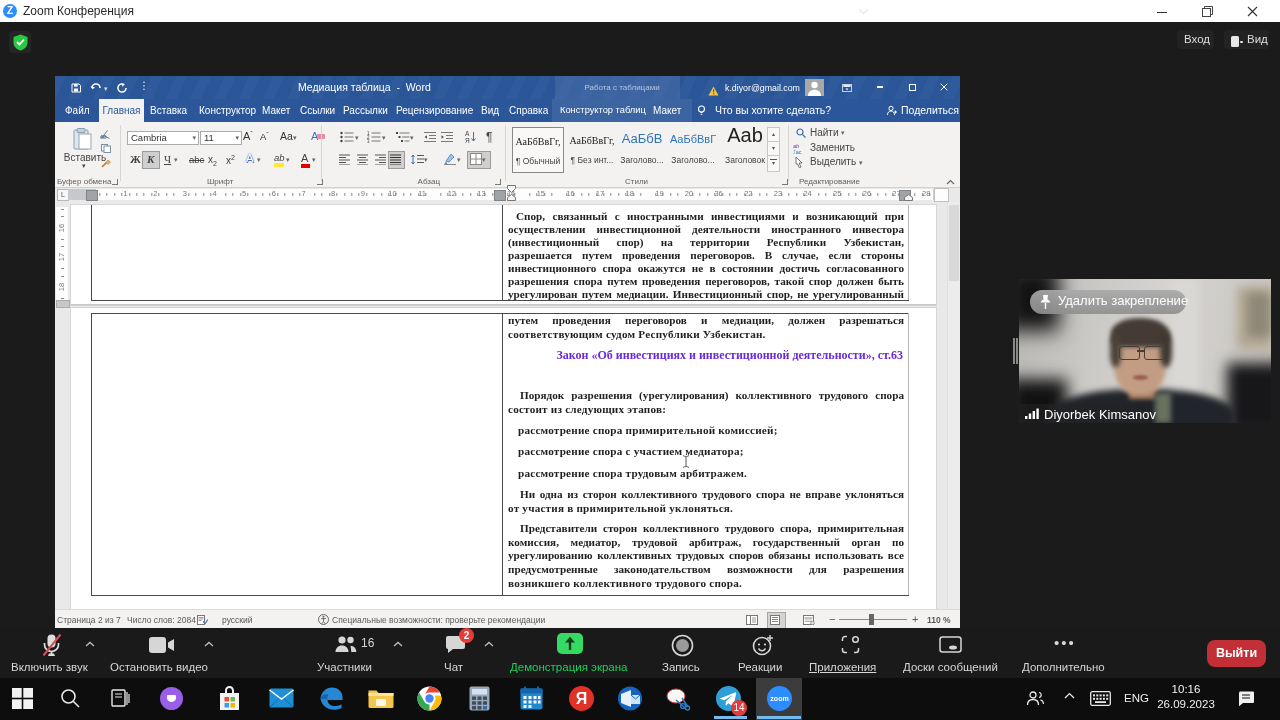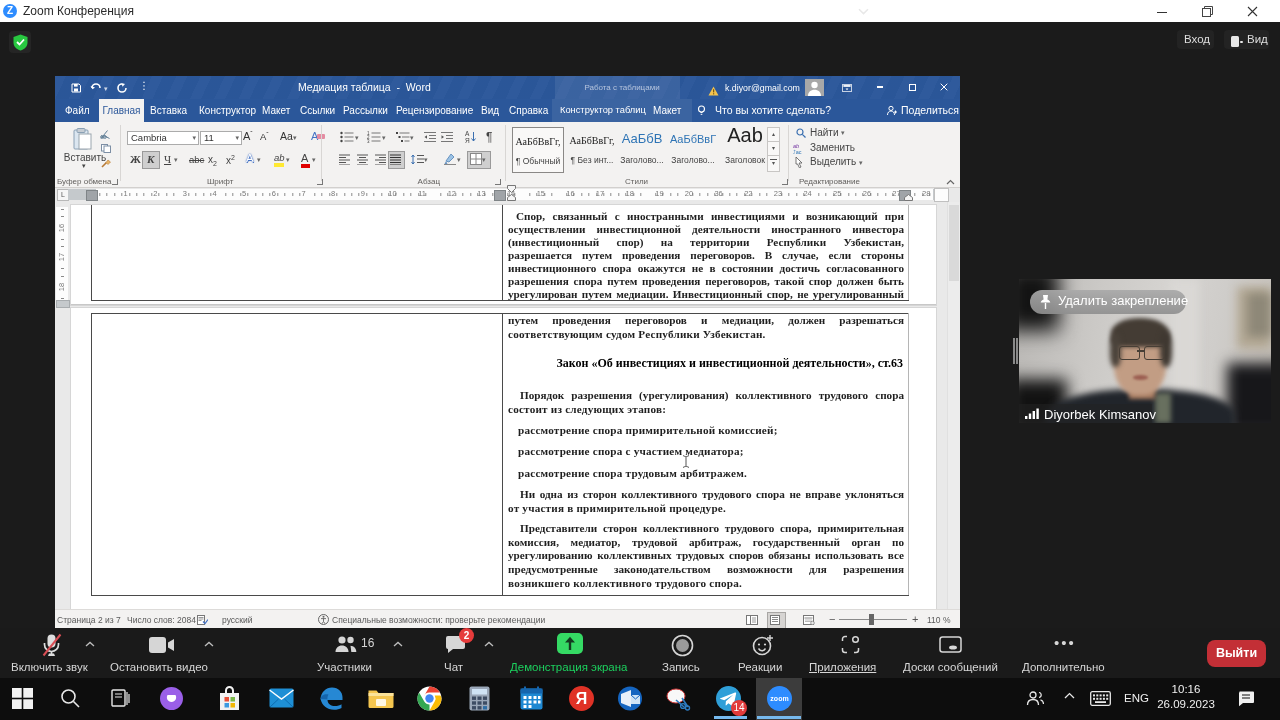--- a/index.html
+++ b/index.html
@@ -408,28 +408,28 @@
 
       <div class="abs" style="left:16px;top:106px;width:865px;height:301px;background:#fff;box-shadow:0 0 0 1px #d6d6d6;"></div>
       <div class="abs" style="left:36px;top:110.6px;width:818px;height:1px;background:#4a4a4a;"></div>
       <div class="abs" style="left:36px;top:110.6px;width:1px;height:283px;background:#4a4a4a;"></div>
       <div class="abs" style="left:447px;top:110.6px;width:1px;height:283px;background:#4a4a4a;"></div>
       <div class="abs" style="left:853px;top:110.6px;width:1px;height:283px;background:#b5b5b5;"></div>
       <div class="abs" style="left:36px;top:393px;width:818px;height:1px;background:#4a4a4a;"></div>
       <div id="p2text">
         <div class="jline" style="left:453px;top:112.2px;">путем проведения переговоров и медиации, должен разрешаться</div>
         <div class="docline" style="left:453px;top:125.9px;">соответствующим судом Республики Узбекистан.</div>
-        <div class="docline" style="left:453px;top:154px;width:395px;text-align:right;white-space:nowrap;font-weight:bold;color:#000000;font-size:12px;letter-spacing:0;">Закон «Об инвестициях и инвестиционной деятельности», ст.63</div>
+        <div class="docline" style="left:453px;top:146px;width:395px;text-align:right;white-space:nowrap;font-weight:bold;color:#6d28d9;font-size:12px;letter-spacing:0;">Закон «Об инвестициях и инвестиционной деятельности», ст.63</div>
         <div class="jline" style="left:453px;top:187.4px;text-indent:12px;">Порядок разрешения (урегулирования) коллективного трудового спора</div>
         <div class="docline" style="left:453px;top:201.1px;">состоит из следующих этапов:</div>
         <div class="docline" style="left:453px;top:221.7px;text-indent:10px;">рассмотрение спора примирительной комиссией;</div>
         <div class="docline" style="left:453px;top:243.2px;text-indent:10px;">рассмотрение спора с участием медиатора;</div>
         <div class="docline" style="left:453px;top:264.8px;text-indent:10px;">рассмотрение спора трудовым арбитражем.</div>
         <div class="jline" style="left:453px;top:286.3px;text-indent:12px;">Ни одна из сторон коллективного трудового спора не вправе уклоняться</div>
-        <div class="docline" style="left:453px;top:300px;">от участия в примирительной процедуре.</div>
+        <div class="docline" style="left:453px;top:300px;">от участия в примирительной уклоняться.</div>
         <div class="jline" style="left:453px;top:319.8px;text-indent:12px;">Представители сторон коллективного трудового спора, примирительная</div>
         <div class="jline" style="left:453px;top:333.5px;">комиссия, медиатор, трудовой арбитраж, государственный орган по</div>
         <div class="jline" style="left:453px;top:347.2px;">урегулированию коллективных трудовых споров обязаны использовать все</div>
         <div class="jline" style="left:453px;top:360.9px;">предусмотренные законодательством возможности для разрешения</div>
         <div class="docline" style="left:453px;top:374.6px;">возникшего коллективного трудового спора.</div>
       </div>
 
       <svg class="abs" style="left:626px;top:252px;" width="10" height="15" viewBox="0 0 10 15">
           <path d="M2 1.5c1.5 1 2.5 1 3 1s1.5 0 3-1M2 13.5c1.5-1 2.5-1 3-1s1.5 0 3 1M5 2.5v10" stroke="#555" stroke-width="1" fill="none"></path>
         </svg>
@@ -467,21 +467,21 @@
       <svg class="abs" style="left:748px;top:5px;" width="12" height="10" viewBox="0 0 12 10">
           <rect x="0.5" y="0.5" width="10" height="9" fill="#fff" stroke="#777"></rect>
           <path d="M1.5 3h8" stroke="#888"></path>
           <path d="M2 5h7M2 6.5h7" stroke="#bbb"></path>
           <circle cx="9.5" cy="8" r="1.8" fill="#e8e8e8" stroke="#777" stroke-width="0.7"></circle>
         </svg>
       <div class="abs" style="left:774px;top:3px;font-size:11px;color:#555;">−</div>
       <div class="abs" style="left:784px;top:9px;width:68px;height:1.2px;background:#8a8a8a;"></div>
       <div class="abs" style="left:814px;top:4px;width:5px;height:11px;background:#666;"></div>
       <div class="abs" style="left:857px;top:3px;font-size:11px;color:#555;">+</div>
-      <div class="abs" style="left:872px;top:5px;">110 %</div>
+      <div class="abs" style="left:872px;top:5px;font-weight:bold;">110 %</div>
     </div>
   </div>
 
   <div class="abs" id="video">
 
     <div class="abs" style="left:0;top:0;width:252px;height:144px;background:linear-gradient(100deg,#b9b7b4 0%,#cbc9c6 30%,#d6d4d1 55%,#cfcdca 75%,#c4bfb8 100%);"></div>
 
     <div class="abs" style="left:152px;top:0;width:28px;height:144px;background:#dad8d5;filter:blur(4px);"></div>
 
     <div class="abs" style="left:218px;top:8px;width:34px;height:62px;background:#b4a995;filter:blur(5px);"></div>

